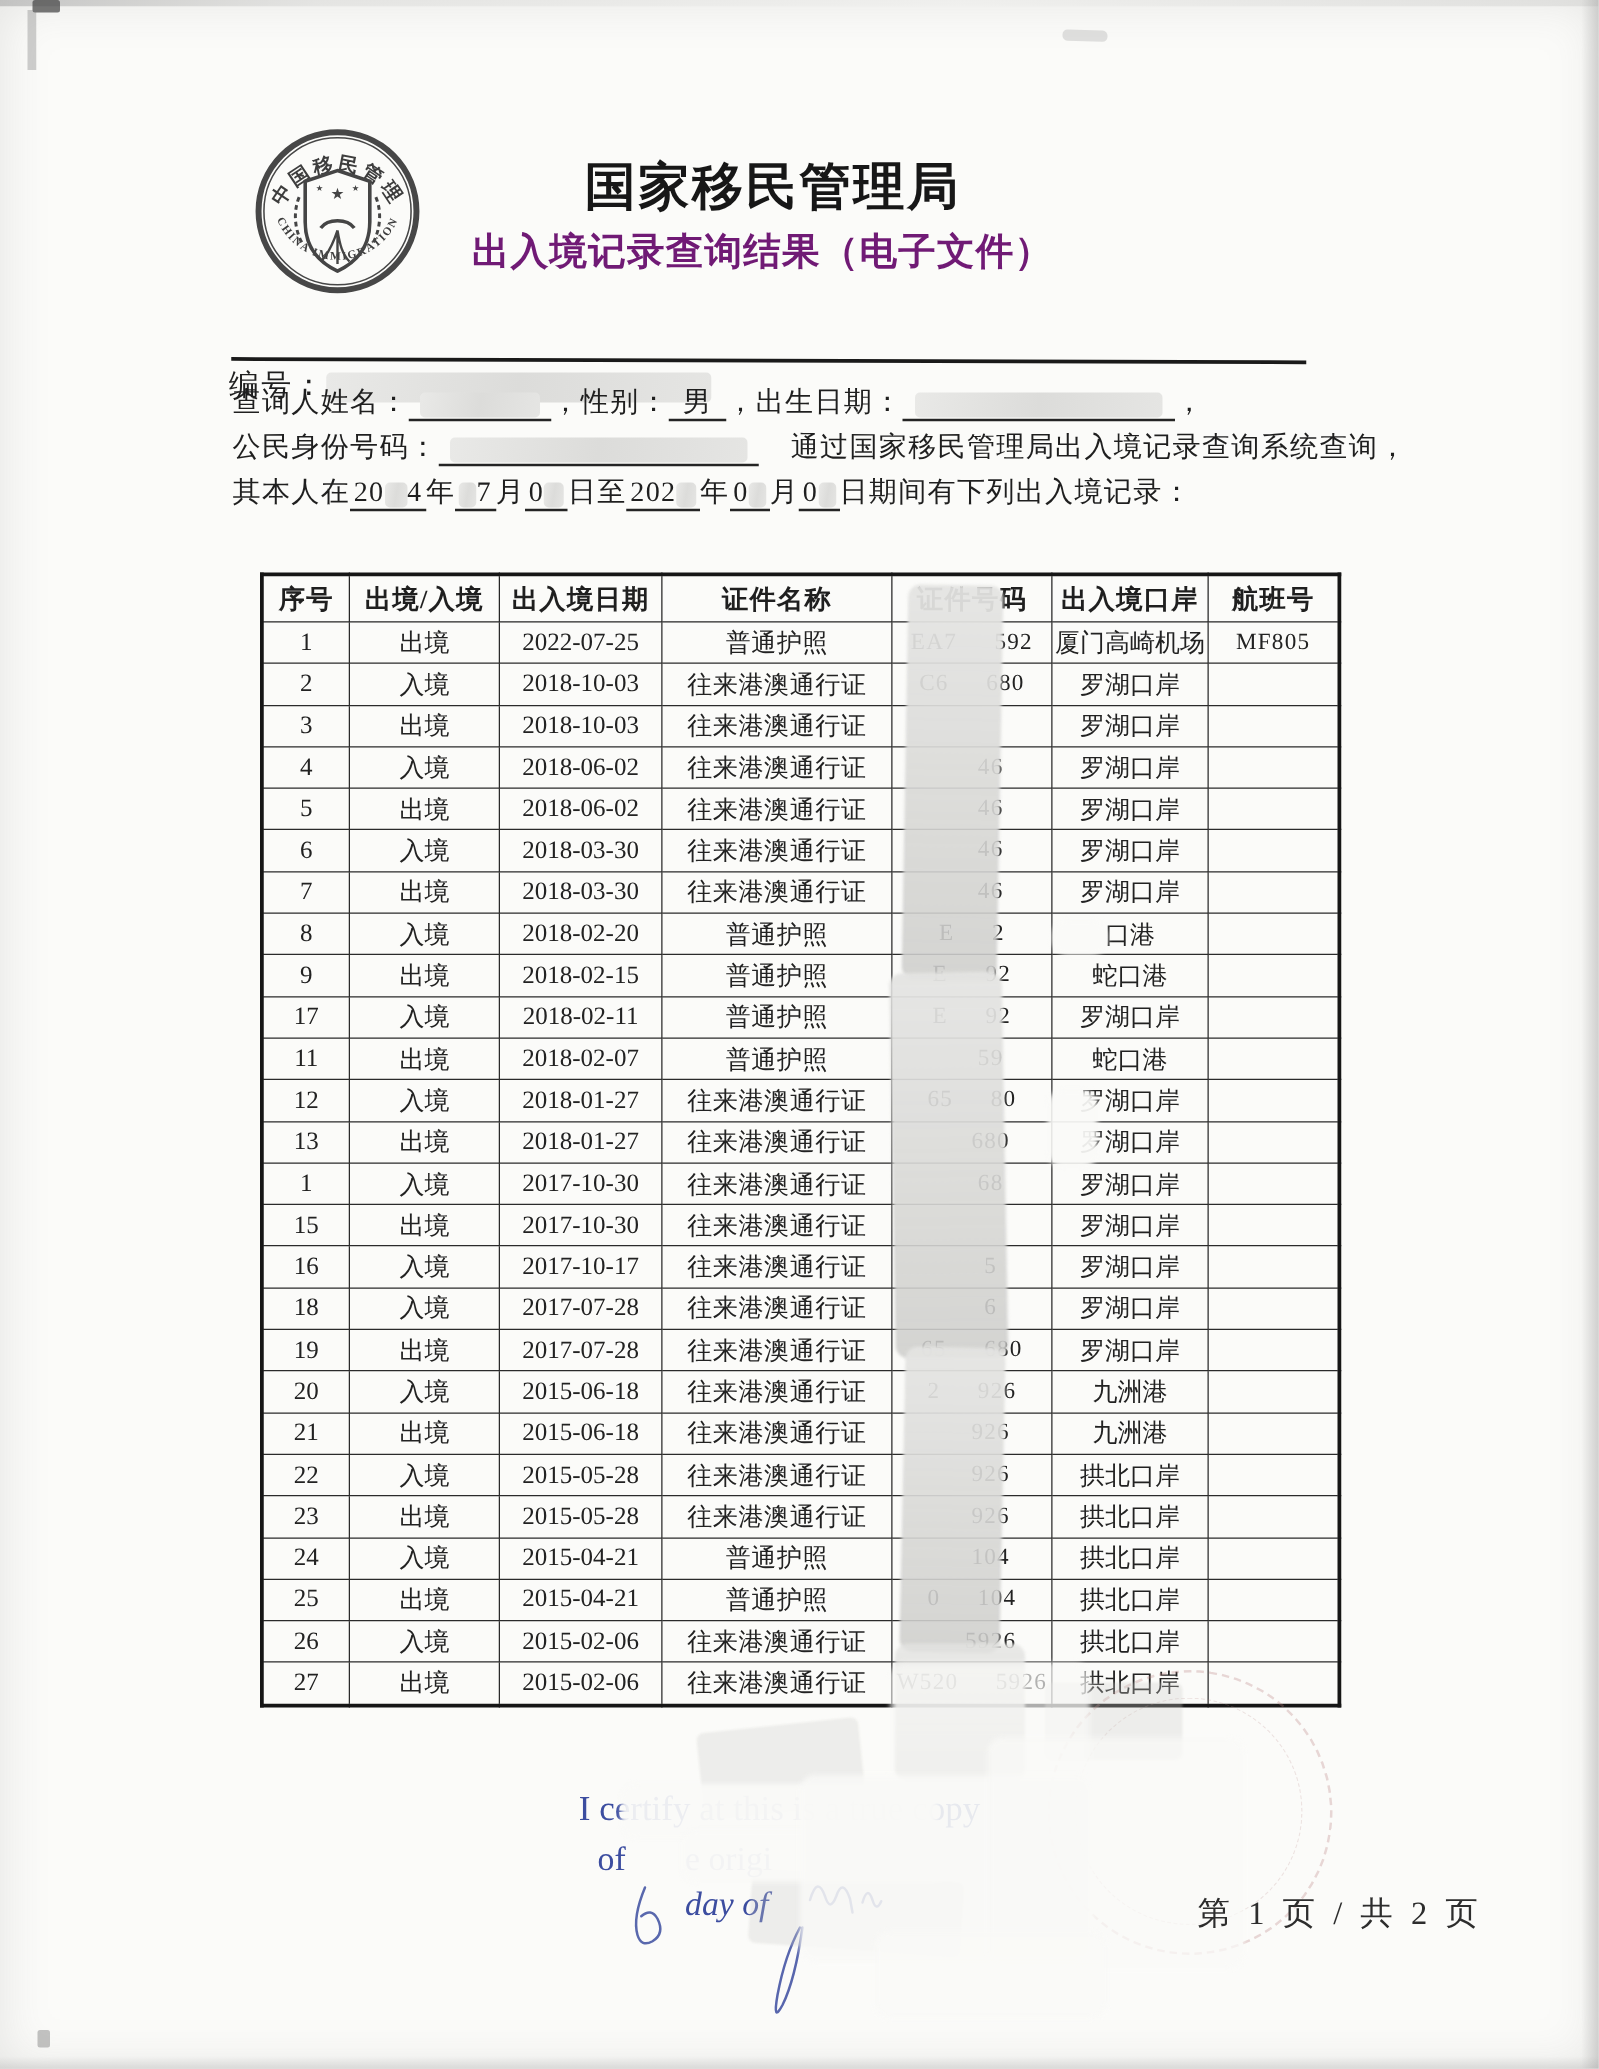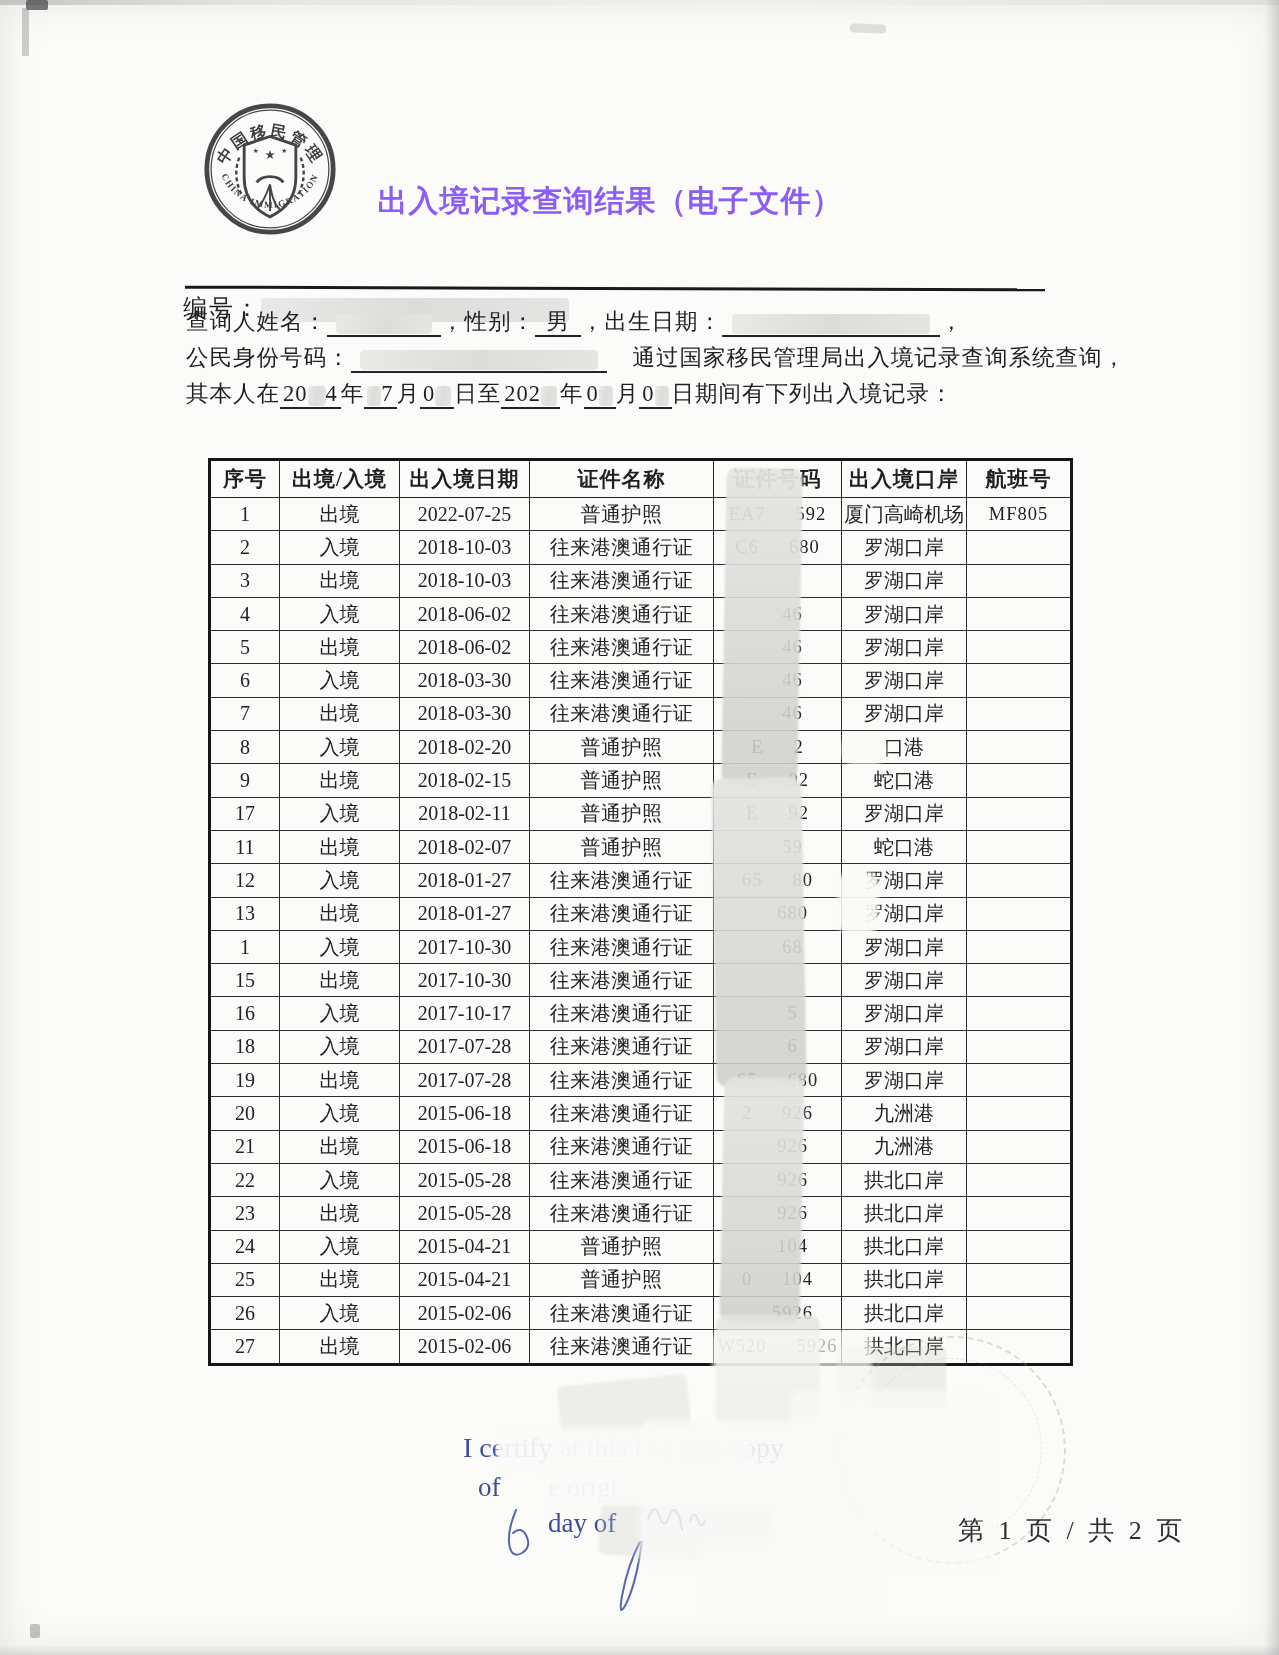--- a/index.html
+++ b/index.html
@@ -14,21 +14,21 @@
   .mark3{position:absolute;left:850px;top:24px;width:36px;height:9px;background:rgba(150,150,150,.28);transform:rotate(2deg);border-radius:4px;}
   .mark4{position:absolute;left:30px;top:1624px;width:10px;height:14px;background:rgba(90,90,90,.35);border-radius:2px;}
   .right-shade{position:absolute;right:0;top:0;bottom:0;width:14px;background:linear-gradient(270deg,rgba(140,140,140,.32),rgba(140,140,140,0));}
   .bottom-shade{position:absolute;left:0;right:0;bottom:0;height:10px;background:linear-gradient(0deg,rgba(150,150,150,.25),rgba(150,150,150,0));}
 
   
   .seal{position:absolute;left:203px;top:101px;width:134px;height:136px;}
   .agency-title{position:absolute;left:398px;top:122px;width:440px;text-align:center;
      font-size:41px;font-weight:bold;letter-spacing:2px;color:#171717;}
   .doc-title{position:absolute;left:340px;top:181px;width:540px;text-align:center;
-     font-size:30px;font-weight:bold;letter-spacing:1px;color:#8b5cf6;}
+     font-size:30px;font-weight:bold;letter-spacing:1px;color:#701a75;}
 
   
   .meta-number{position:absolute;left:183px;top:248px;font-size:24px;letter-spacing:2px;margin-top:44px;}
   .meta-date{position:absolute;right:236px;top:252px;font-size:23px;letter-spacing:1px;white-space:nowrap;}
   .rule{position:absolute;left:185px;top:287px;width:860px;height:3px;background:#1a1a1a;transform:rotate(0.18deg);}
 
   
   .rblob{display:inline-block;vertical-align:middle;height:22px;border-radius:4px;
      background:linear-gradient(100deg,#e9e9e7 0%,#dcdcda 50%,#e5e5e3 100%);filter:blur(.5px);}
   .wblob{position:absolute;background:rgba(250,250,248,.93);border-radius:12px;filter:blur(2px);z-index:8;}
@@ -49,21 +49,21 @@
   .records{border:3px solid #161616;}
   .td-doc{letter-spacing:0.5px;}
   .idgap{display:inline-block;width:30px;}
   .td-id{font-size:18.5px;letter-spacing:1px;}
   .td-flight{font-size:18.5px;letter-spacing:1px;}
 
   
   .cert{position:absolute;color:#3c4da0;z-index:4;white-space:nowrap;}
   .cert-l1{left:463px;top:1432px;font-size:28px;}
   .cert-l2{left:478px;top:1472px;font-size:27px;}
-  .cert-l3{left:548px;top:1508px;font-size:27px;}
+  .cert-l3{left:548px;top:1508px;font-size:27px;font-style:italic;}
   .ghost{color:rgba(70,88,160,.55);}
   .hand-svg{position:absolute;left:480px;top:1492px;z-index:4;}
 
   
   .stamp{position:absolute;left:838px;top:1336px;width:224px;height:224px;border-radius:50%;
      border:2.5px dashed rgba(185,130,130,.30);z-index:3;transform:rotate(8deg);}
   .stamp-inner{position:absolute;left:860px;top:1358px;width:180px;height:180px;border-radius:50%;
      border:1.5px dashed rgba(185,140,140,.22);z-index:3;}
 
   .page-footer{position:absolute;left:958px;top:1513px;font-size:26px;letter-spacing:4px;color:#2d2d2d;z-index:9;white-space:nowrap;}
@@ -97,20 +97,21 @@
     <path d="M70,36 L97,45 V79 C97,101 85,113 70,120 C55,113 43,101 43,79 V45 Z" fill="none" stroke="#454545" stroke-width="3"></path>
     <text x="70" y="60" font-size="13" fill="#454545" text-anchor="middle">★</text>
     <text x="55" y="53" font-size="7" fill="#454545" text-anchor="middle">★</text>
     <text x="85" y="53" font-size="7" fill="#454545" text-anchor="middle">★</text>
     <path d="M56,84 C62,76 78,76 84,84" fill="none" stroke="#454545" stroke-width="3"></path>
     <path d="M70,86 C66,98 62,106 56,112 M70,86 C72,98 74,106 80,112 M70,88 L70,114" fill="none" stroke="#454545" stroke-width="2"></path>
     <path d="M40,96 C34,84 33,70 38,58" fill="none" stroke="#454545" stroke-width="2.5" stroke-dasharray="4 3"></path>
     <path d="M100,96 C106,84 107,70 102,58" fill="none" stroke="#454545" stroke-width="2.5" stroke-dasharray="4 3"></path>
   </svg>
 
+  <div class="agency-title">国家移民管理局</div>
   <div class="doc-title">出入境记录查询结果（电子文件）</div>
 
   <div class="meta-number">
     <span>编号：</span><span class="rblob" style="width:308px;height:24px;"></span>
   </div>
   <div class="rule"></div>
 
   <div class="para-line" style="top:306px;">
     <span>查询人姓名：</span><span class="ublank" style="width:108px;"><span class="rblob" style="width:96px;height:20px;"></span></span><span>，性别：</span><span class="ublank" style="width:40px;">男</span><span>，出生日期：</span><span class="ublank" style="width:212px;"><span class="rblob" style="width:198px;height:20px;"></span></span><span>，</span>
   </div>

